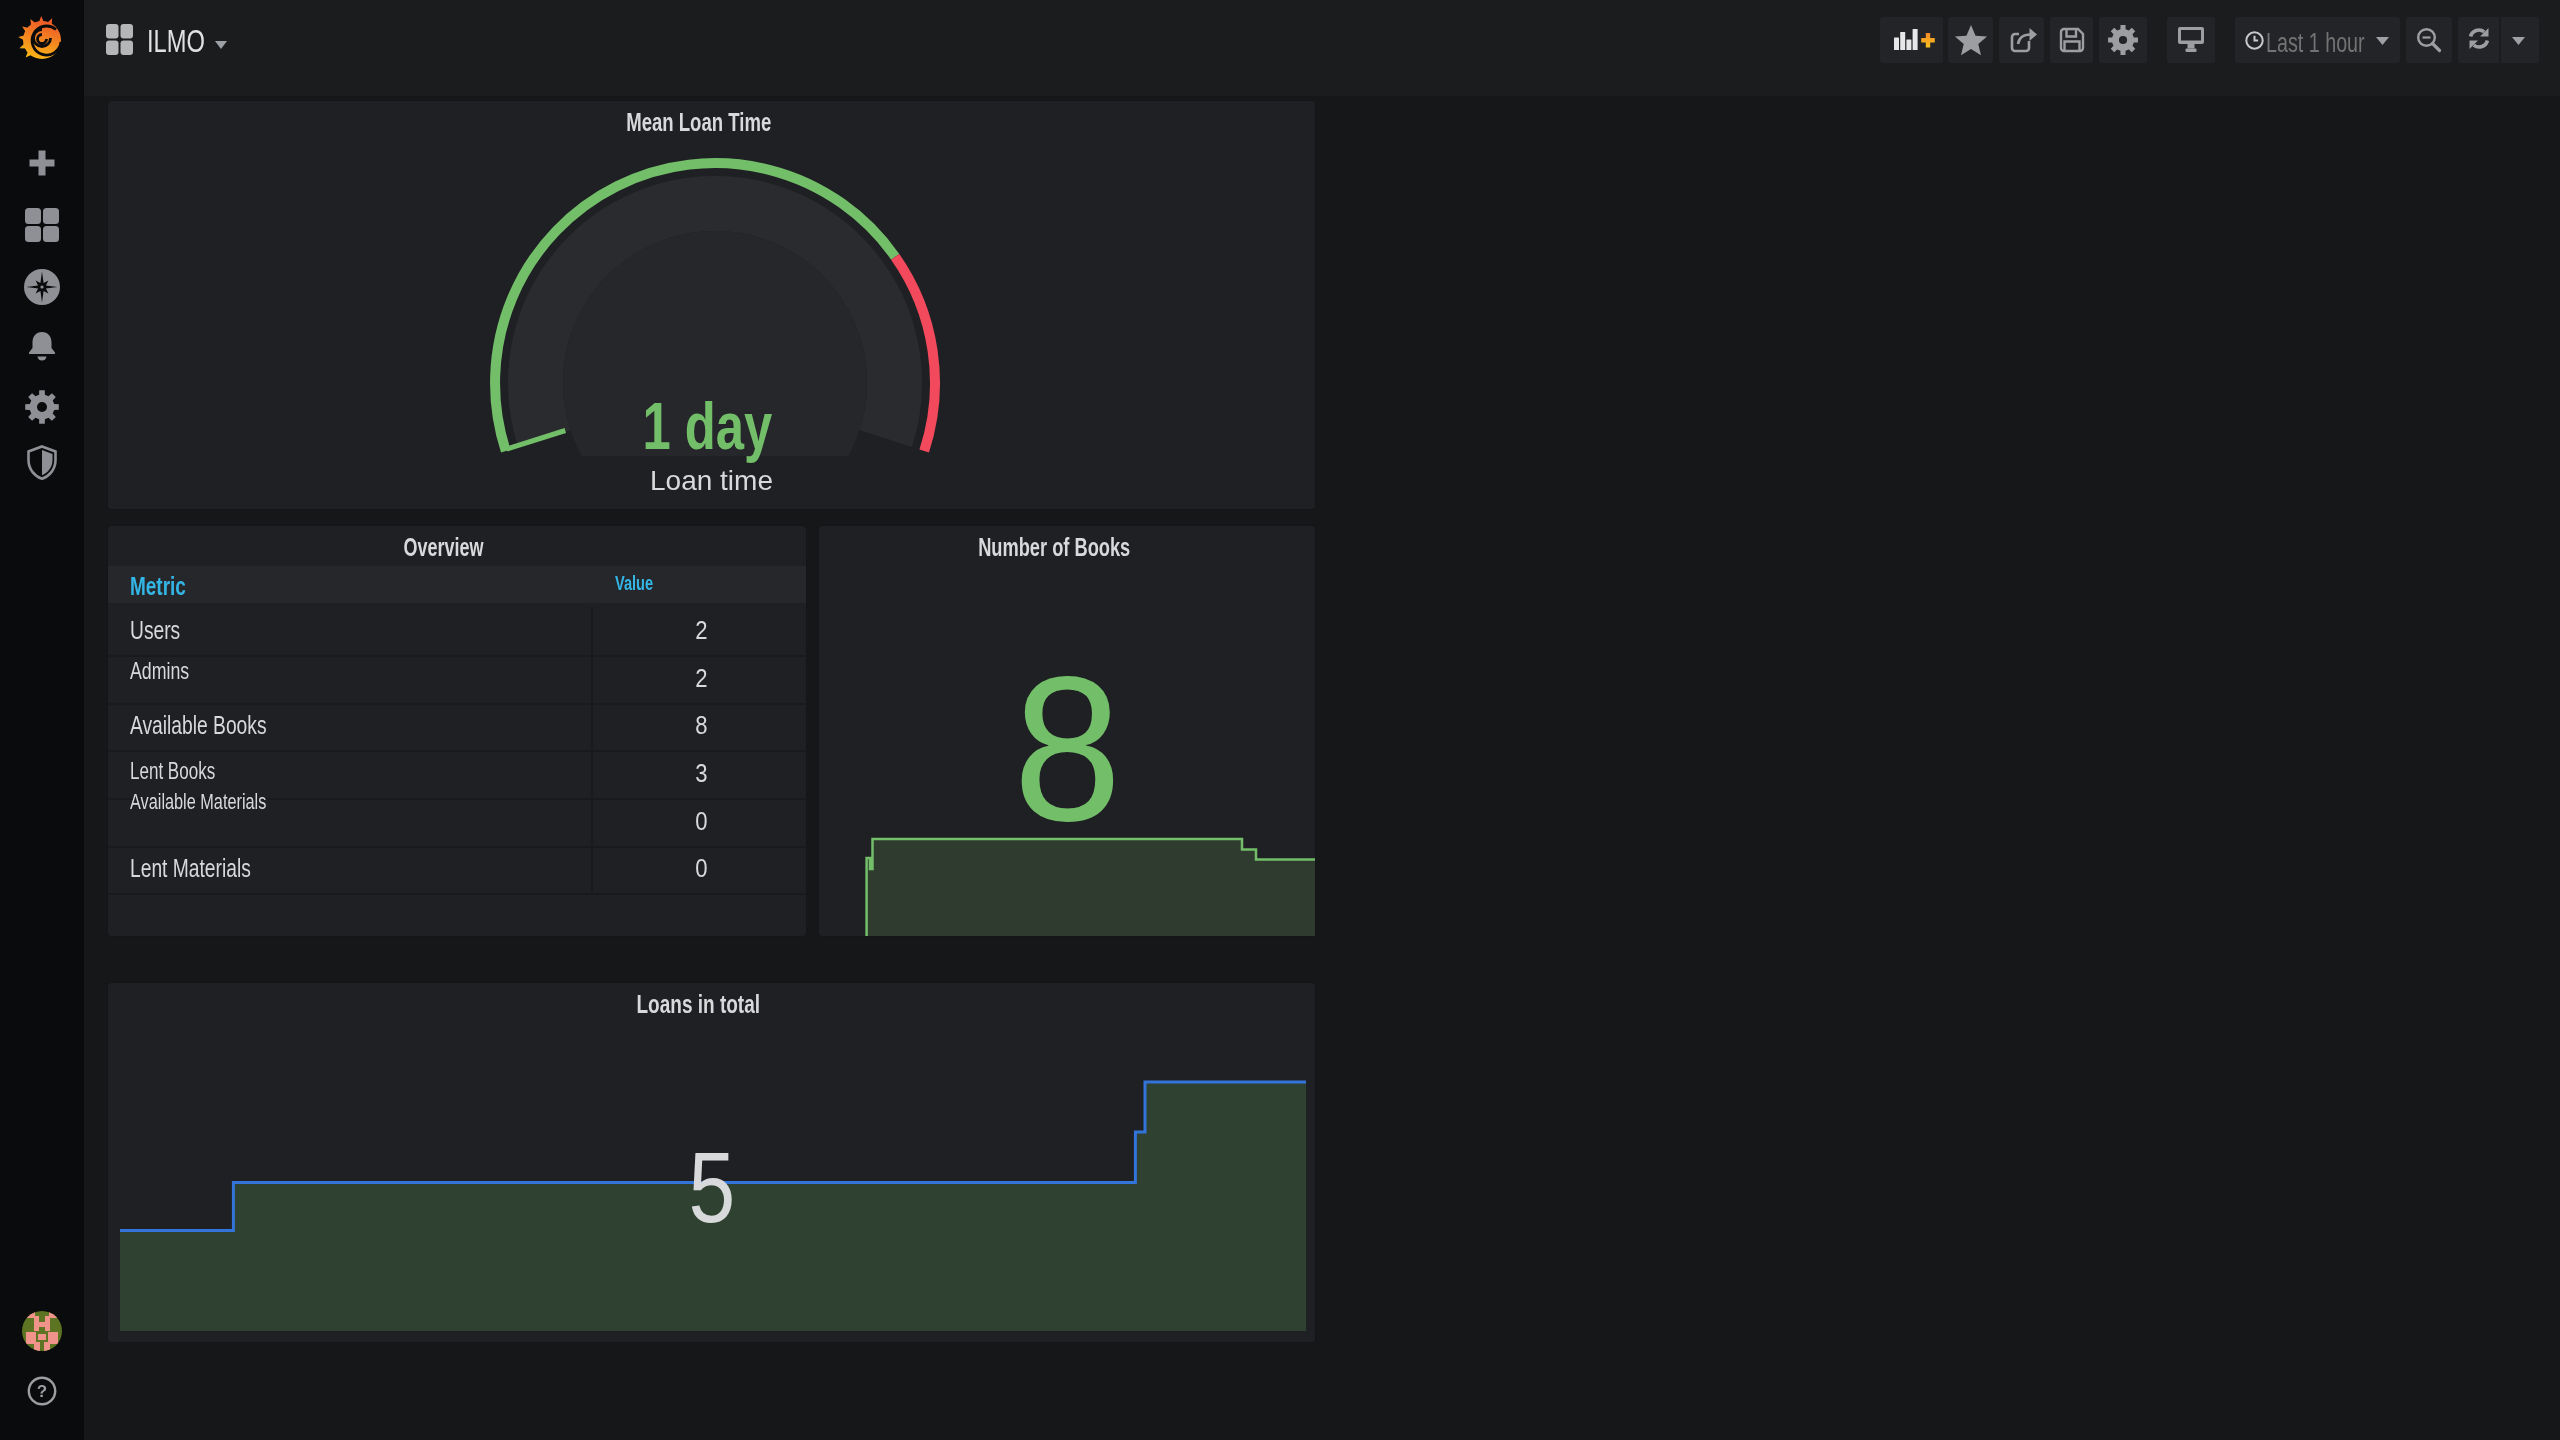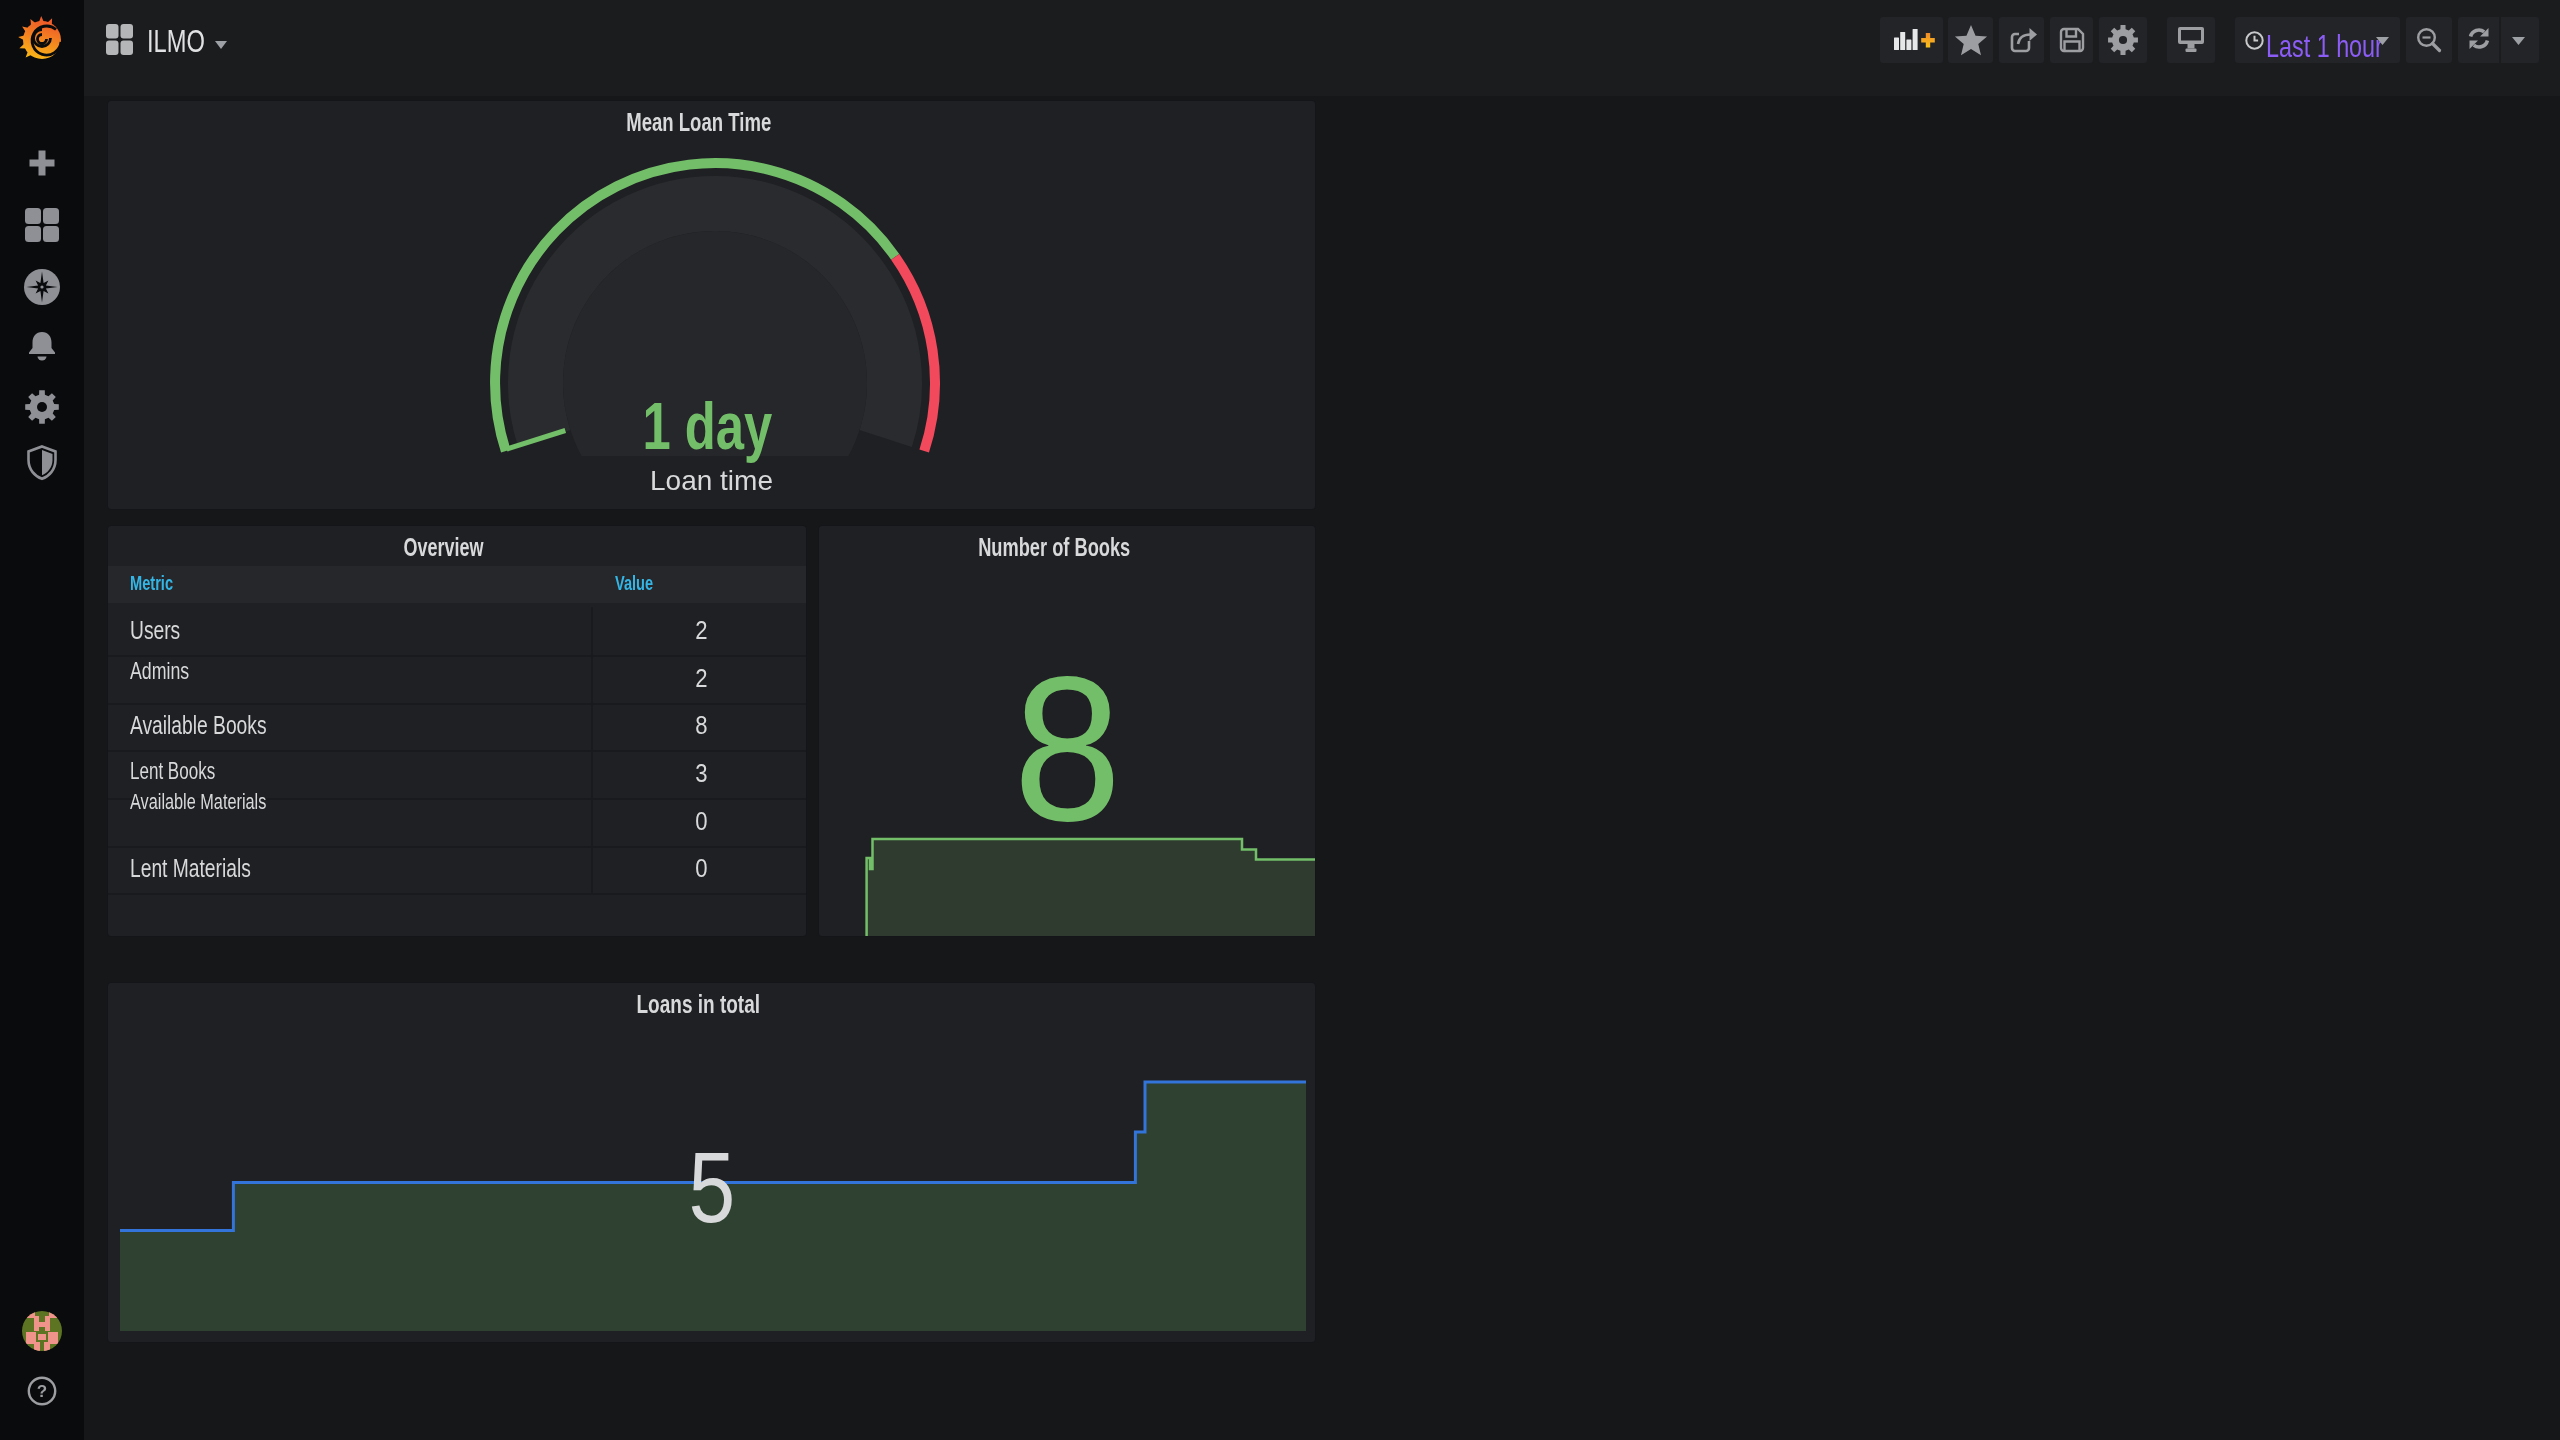--- a/index.html
+++ b/index.html
@@ -150,21 +150,21 @@
 <svg class="abs" style="left:2178px;top:27px;" width="26" height="26" viewBox="0 0 26 26">
   <path fill="#9d9ea2" d="M2,0 h22 a2,2 0 0 1 2,2 v13 a2,2 0 0 1 -2,2 h-22 a2,2 0 0 1 -2,-2 V2 a2,2 0 0 1 2,-2 z M3,3 v10.5 h20 V3 z"></path>
   <rect x="9.5" y="17" width="7" height="4.5" fill="#9d9ea2"></rect>
   <rect x="7.5" y="21.5" width="11" height="3.5" rx="1" fill="#9d9ea2"></rect>
 </svg>
 <div class="navbtn" style="left:2235px;width:165px;"></div>
 <svg class="abs" style="left:2245px;top:31px;" width="19" height="19" viewBox="0 0 19 19">
   <circle cx="9.5" cy="9.5" r="8.2" fill="none" stroke="#c8c9cb" stroke-width="2"></circle>
   <path fill="none" stroke="#c8c9cb" stroke-width="2" d="M9.5,4.8 v4.7 h3.6"></path>
 </svg>
-<div class="txt" style="left:2266px;top:30px;font-size:32px;color:#8b5cf6;text-decoration:underline;"><span class="lx" style="transform:scaleX(0.73);">Last 1 hour</span></div>
+<div class="txt" style="left:2266px;top:30px;font-size:27px;color:#737373;text-decoration:underline;"><span class="lx" style="transform:scaleX(0.73);">Last 1 hour</span></div>
 <svg class="abs" style="left:2376px;top:37px;" width="13" height="8" viewBox="0 0 13 8">
     <path fill="#9da0a4" d="M0,0 h13 l-6.5,8 z"></path>
   </svg>
 <div class="navbtn" style="left:2406px;width:46px;"></div>
 <svg class="abs" style="left:2415px;top:26px;" width="28" height="28" viewBox="0 0 28 28">
   <circle cx="11.5" cy="11.5" r="8.3" fill="none" stroke="#9d9ea2" stroke-width="2.4"></circle>
   <path stroke="#9d9ea2" stroke-width="3.2" stroke-linecap="round" d="M17.5,17.5 L24.5,24.5"></path>
   <path stroke="#9d9ea2" stroke-width="2.2" d="M7.5,11.5 h8"></path>
 </svg>
 <div class="navbtn" style="left:2458px;width:81px;"></div>
@@ -193,21 +193,21 @@
     <path d="M787.2,155.8 A220,220 0 0 1 816.2,350.0" fill="none" stroke="#f2495c" stroke-width="10"></path>
     <path d="M398.7,348.1 L457.3,329.5" stroke="#73bf69" stroke-width="5"></path>
   </svg>
   <div class="txt" style="left:-4px;top:266.2px;width:100%;text-align:center;font-size:66px;font-weight:bold;color:#73bf69;margin-top:26px;"><span class="cx" style="transform:scaleX(0.77);">1 day</span></div>
   <div class="txt" style="left:0;top:365.7px;width:100%;text-align:center;font-size:28px;color:#d8d9da;">Loan time</div>
 </div>
 
 <div class="panel" style="left:107px;top:525px;width:700px;height:412px;">
   <div class="ptitle"><span class="cx" style="transform:scaleX(0.72);">Overview</span></div>
   <div class="abs" style="left:0;top:40px;width:100%;height:37px;background:#26272b;"></div>
-  <div class="txt" style="left:22px;top:46.6px;font-size:20px;font-weight:bold;color:#33b5e5;"><span class="lx" style="transform:scaleX(0.73);">Metric</span></div>
+  <div class="txt" style="left:22px;top:46.6px;font-size:26px;font-weight:bold;color:#33b5e5;"><span class="lx" style="transform:scaleX(0.73);">Metric</span></div>
   <div class="txt" style="left:507px;top:46.6px;font-size:20px;font-weight:bold;color:#33b5e5;"><span class="lx" style="transform:scaleX(0.73);">Value</span></div>
   <div class="abs" style="left:483px;top:81px;width:2px;height:286px;background:#191a1d;"></div>
   <div class="abs" style="left:0;top:129px;width:100%;height:2px;background:#191a1d;"></div>
   <div class="abs" style="left:0;top:177px;width:100%;height:2px;background:#191a1d;"></div>
   <div class="abs" style="left:0;top:224px;width:100%;height:2px;background:#191a1d;"></div>
   <div class="abs" style="left:0;top:272px;width:100%;height:2px;background:#191a1d;"></div>
   <div class="abs" style="left:0;top:320px;width:100%;height:2px;background:#191a1d;"></div>
   <div class="abs" style="left:0;top:367px;width:100%;height:2px;background:#191a1d;"></div>
   <div class="txt" style="left:22px;top:91.1px;font-size:26px;color:#d8d9da;"><span class="lx" style="transform:scaleX(0.74);">Users</span></div>
   <div class="txt" style="left:22px;top:133px;font-size:24px;color:#d8d9da;"><span class="lx" style="transform:scaleX(0.74);">Admins</span></div>

